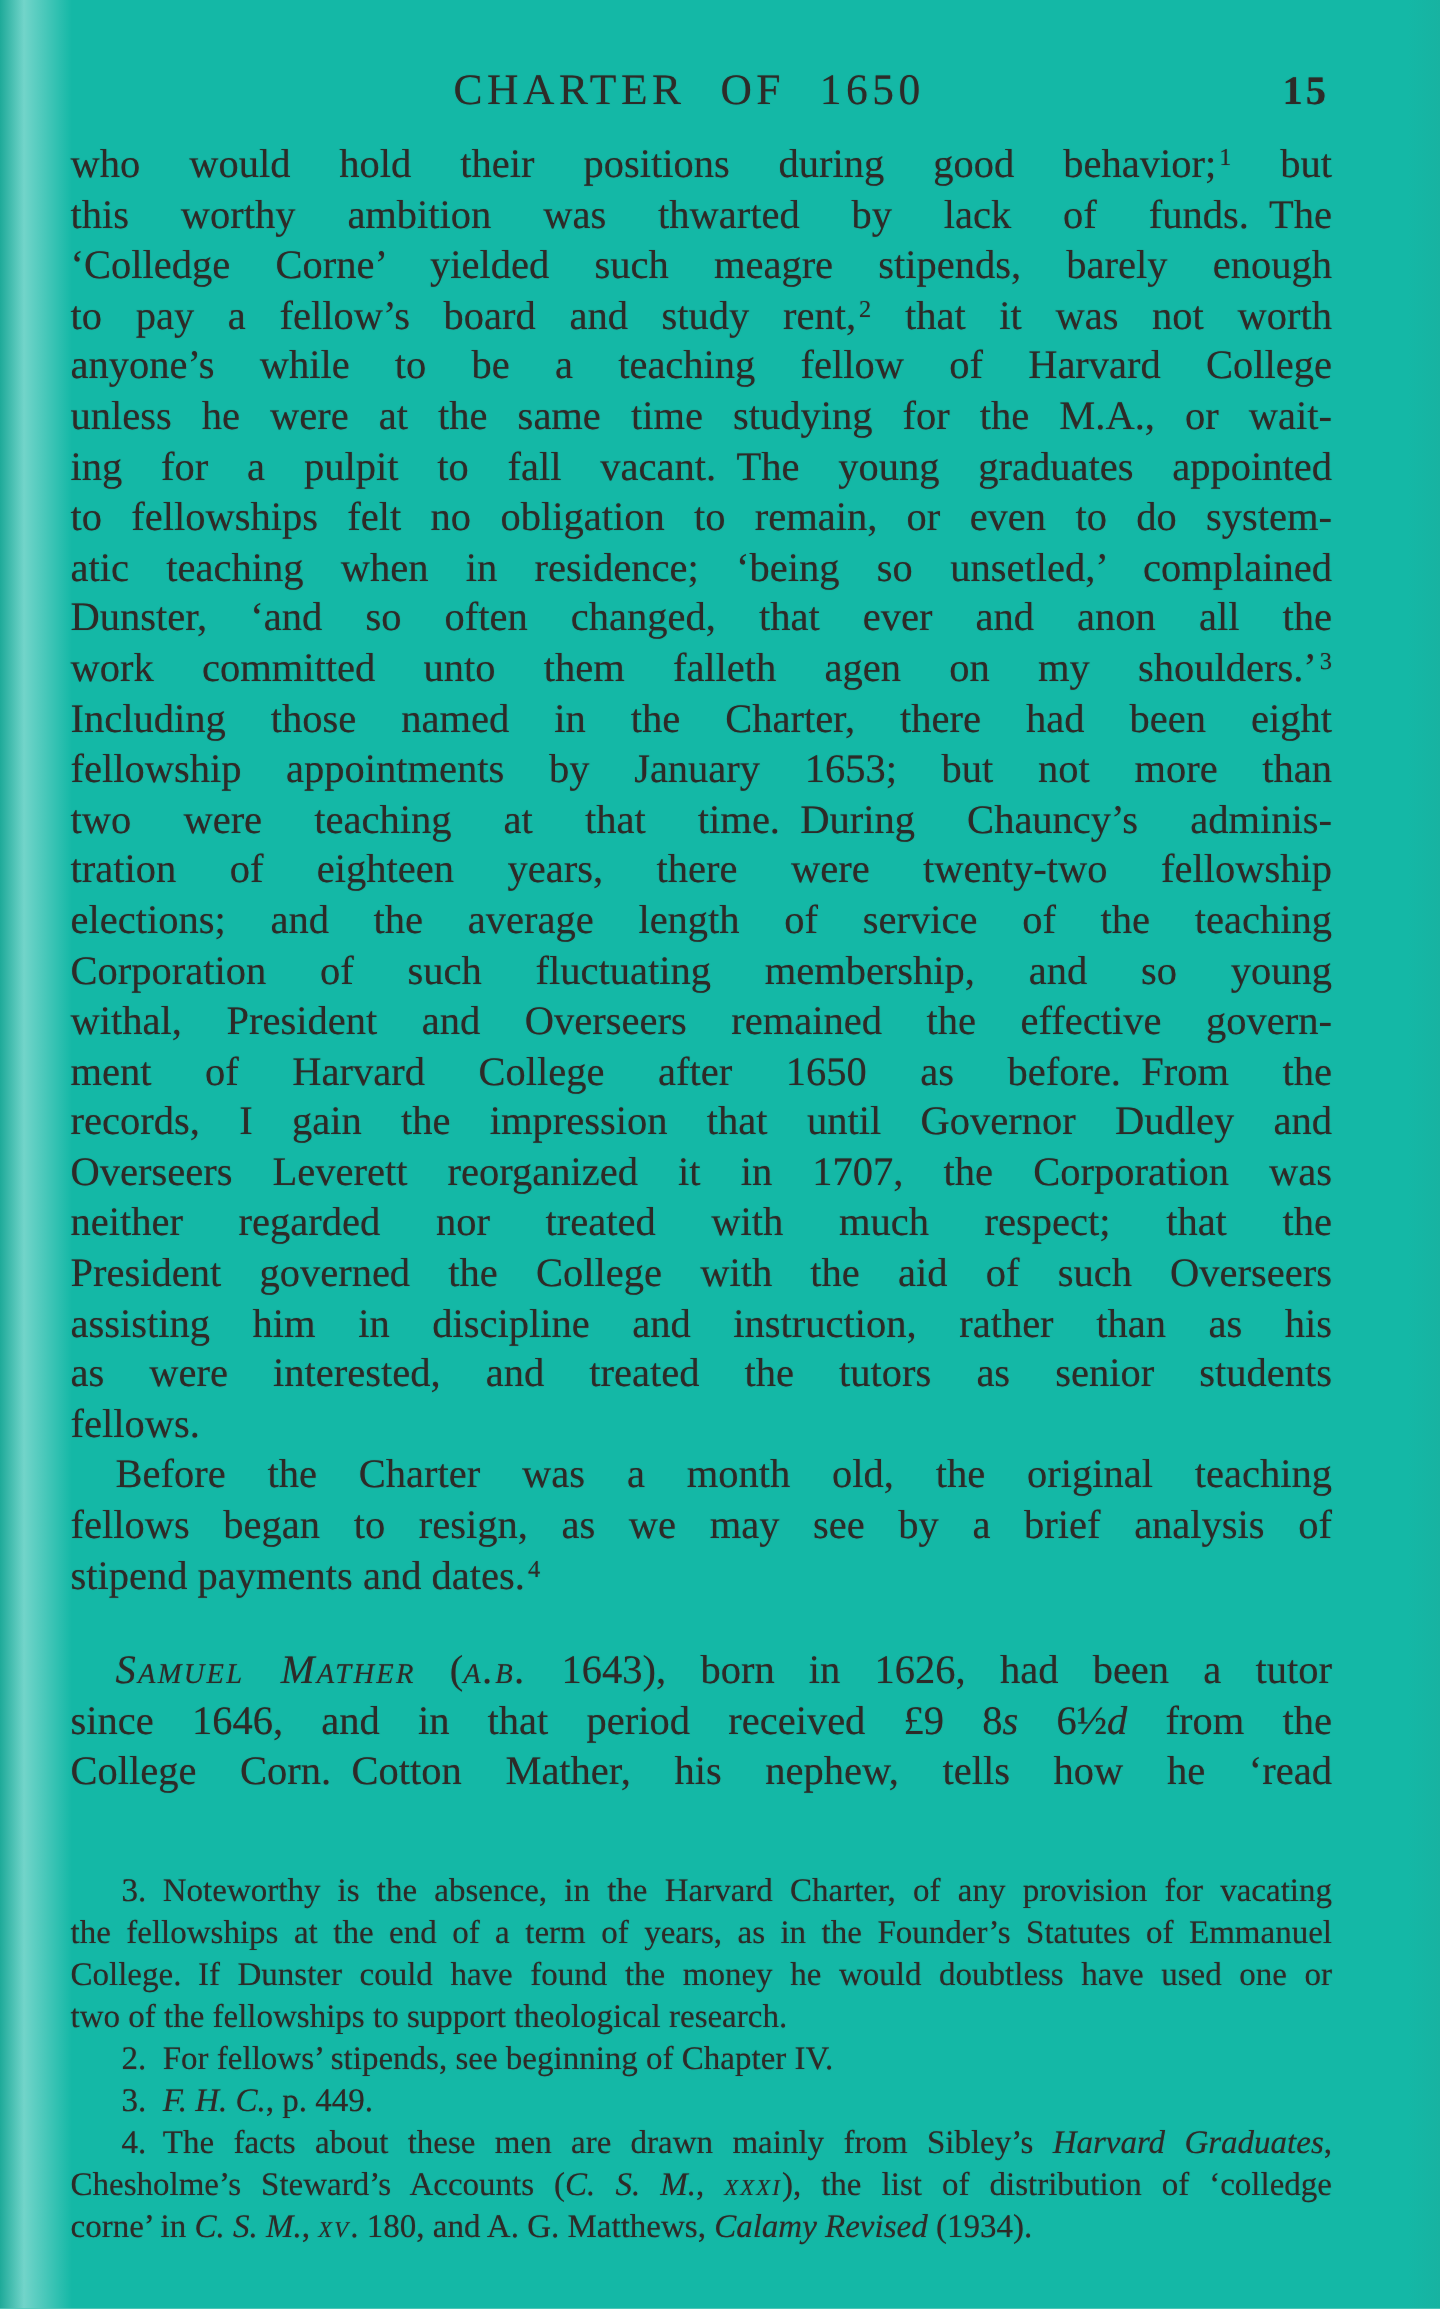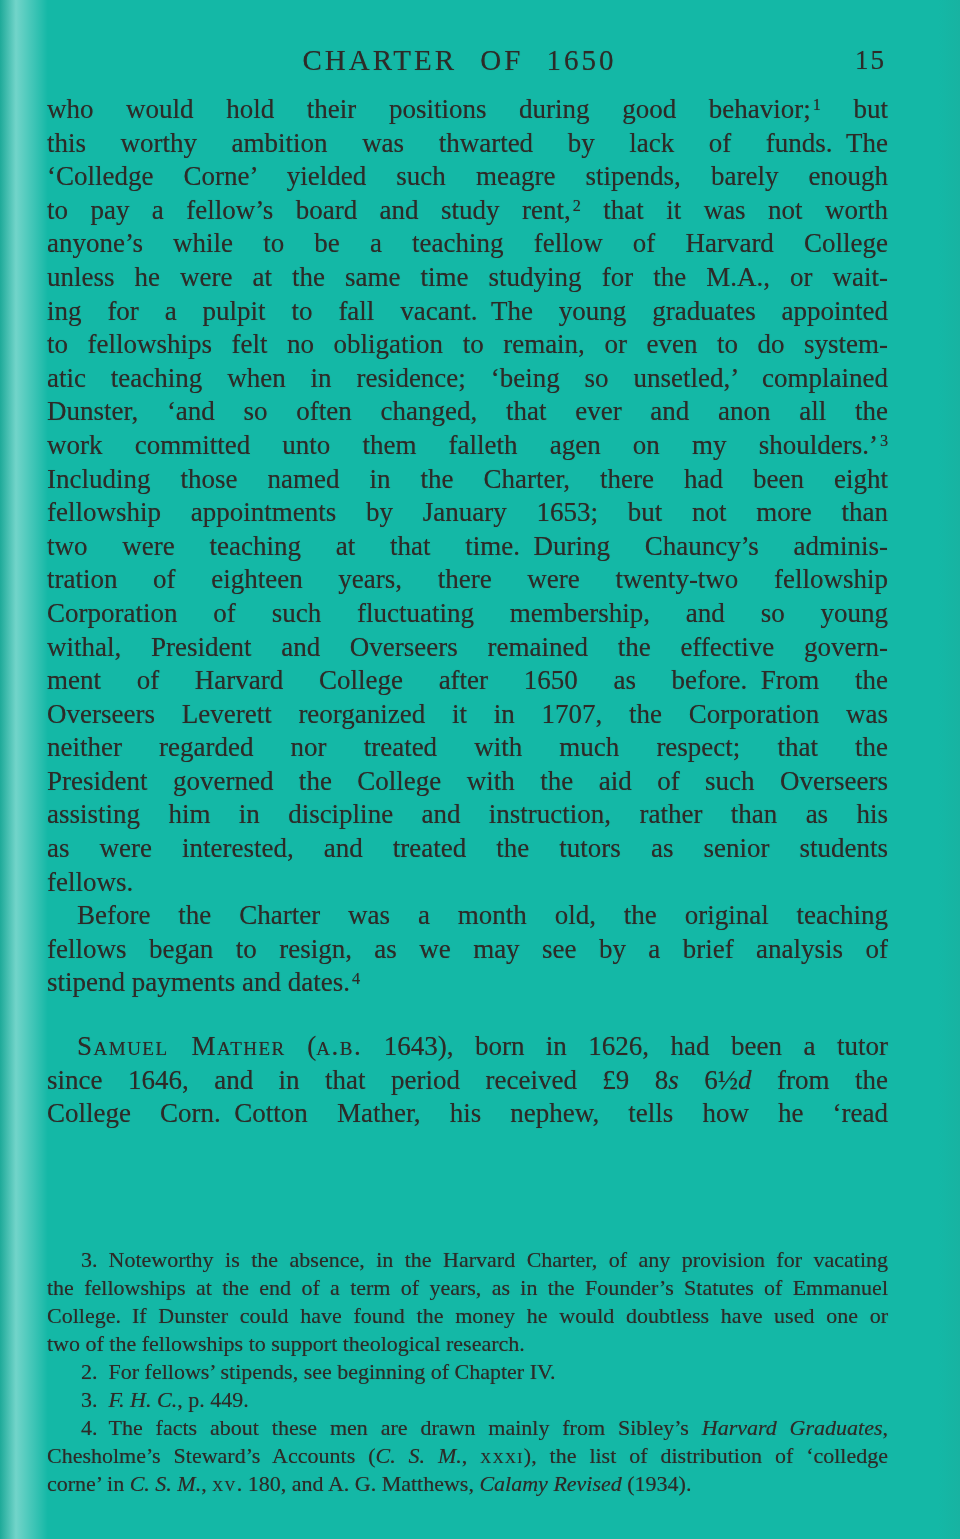--- a/index.html
+++ b/index.html
@@ -32,40 +32,41 @@
     text-align: center;
     font-size: 29px;
     letter-spacing: 3px;
     word-spacing: 13px;
     transform: translateX(-8px);
   }
   .page-number {
     position: absolute; right: 2px; top: 1px;
     font-size: 27px;
     letter-spacing: 2px;
+    font-weight: bold;
   }
   .body-text {
     position: absolute; top: 93px; left: 47px; width: 841px;
     font-size: 27px;
     line-height: 33.6px;
   }
   .line { text-align: justify; text-align-last: justify; }
   .line.last { text-align-last: left; }
   .body-text .line.indent { text-indent: 30px; }
   .para.spaced { margin-top: 30px; }
   sup {
     font-size: 60%;
     line-height: 0;
     vertical-align: baseline;
     position: relative; top: -0.48em;
     margin-left: 2px;
     letter-spacing: 0;
   }
   .it { font-style: italic; }
-  .sc { font-variant: small-caps; letter-spacing: 1.5px; }
+  .sc { font-variant: small-caps; letter-spacing: 1.5px; font-style: italic; }
   .footnotes {
     position: absolute; top: 1246px; left: 47px; width: 841px;
     font-size: 22px;
     line-height: 28px;
   }
   .footnotes .line.indent { text-indent: 34px; }
 </style>
 </head>
 <body>
 
@@ -84,23 +85,25 @@
         <div class="line"><span>unless he were at the same time studying for the M.A., or wait-</span></div>
         <div class="line"><span>ing for a pulpit to fall vacant. The young graduates appointed</span></div>
         <div class="line"><span>to fellowships felt no obligation to remain, or even to do system-</span></div>
         <div class="line"><span>atic teaching when in residence; ‘being so unsetled,’ complained</span></div>
         <div class="line"><span>Dunster, ‘and so often changed, that ever and anon all the</span></div>
         <div class="line"><span>work committed unto them falleth agen on my shoulders.’</span><sup>3</sup></div>
         <div class="line"><span>Including those named in the Charter, there had been eight</span></div>
         <div class="line"><span>fellowship appointments by January 1653; but not more than</span></div>
         <div class="line"><span>two were teaching at that time. During Chauncy’s adminis-</span></div>
         <div class="line"><span>tration of eighteen years, there were twenty-two fellowship</span></div>
+        <div class="line"><span>elections; and the average length of service of the teaching</span></div>
         <div class="line"><span>Corporation of such fluctuating membership, and so young</span></div>
         <div class="line"><span>withal, President and Overseers remained the effective govern-</span></div>
         <div class="line"><span>ment of Harvard College after 1650 as before. From the</span></div>
+        <div class="line"><span>records, I gain the impression that until Governor Dudley and</span></div>
         <div class="line"><span>Overseers Leverett reorganized it in 1707, the Corporation was</span></div>
         <div class="line"><span>neither regarded nor treated with much respect; that the</span></div>
         <div class="line"><span>President governed the College with the aid of such Overseers</span></div>
         <div class="line"><span>assisting him in discipline and instruction, rather than as his</span></div>
         <div class="line"><span>as were interested, and treated the tutors as senior students</span></div>
         <div class="line last"><span>fellows.</span></div>
       </div>
       <div class="para">
         <div class="line indent"><span>Before the Charter was a month old, the original teaching</span></div>
         <div class="line"><span>fellows began to resign, as we may see by a brief analysis of</span></div>

